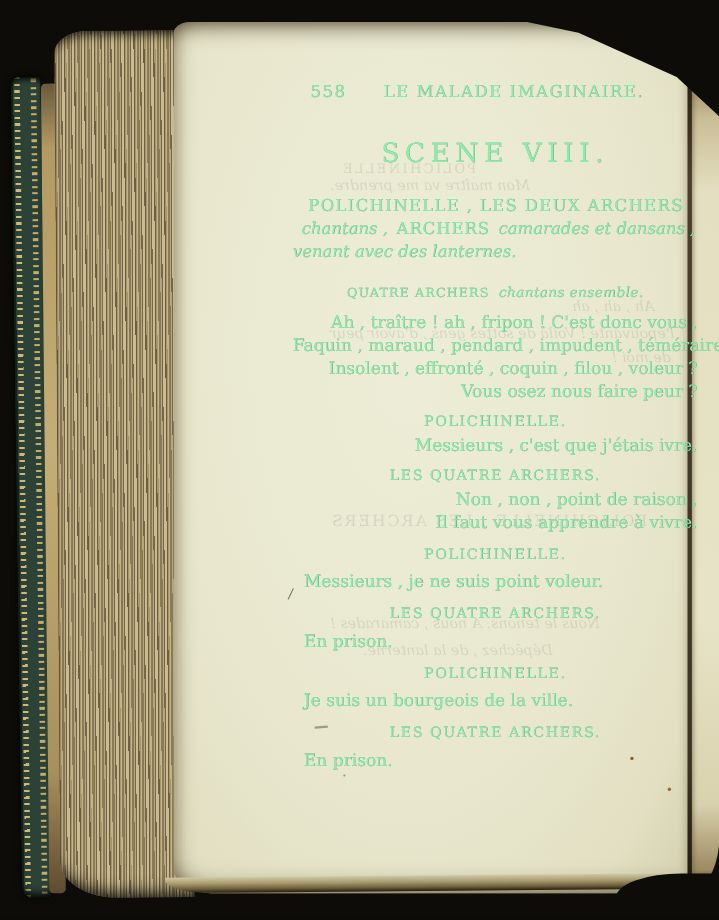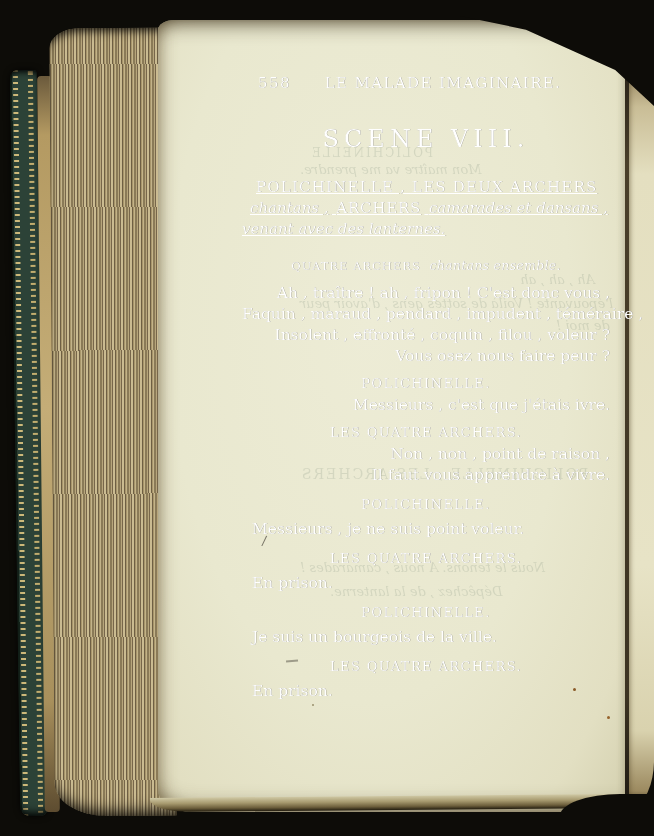--- a/index.html
+++ b/index.html
@@ -54,27 +54,27 @@
   .black-dip-bottom{position:absolute;left:560px;top:794px;width:94px;height:30px;background:#0d0c08;
     border-top-left-radius:60px 22px;}
 
   
   .ghost{position:absolute;transform:scaleX(-1);color:#5f7464;opacity:0.16;
     filter:blur(0.5px);white-space:nowrap;font-family:"DejaVu Serif",serif;}
   .ghost.caps{letter-spacing:2px;font-size:12px;}
   .ghost.body{font-style:italic;font-size:13px;}
 
   
-  .text-col{position:absolute;left:242px;top:74px;width:368px;color:#ffffff;
+  .text-col{position:absolute;left:266px;top:74px;width:368px;color:#86efac;
     text-shadow:0.25px 0 0 rgba(46,44,38,0.55);}
   .page-header{position:relative;height:20px;font-size:15px;letter-spacing:1.4px;}
   .pageno{position:absolute;left:16px;top:0;}
   .running-title{display:block;text-align:center;padding-left:34px;}
   .scene-heading{margin-top:31px;text-align:center;font-size:24px;letter-spacing:5px;}
-  .cast{margin-top:24px;font-size:15px;line-height:21px;text-decoration:underline;}
+  .cast{margin-top:24px;font-size:15px;line-height:21px;}
   .cast .l1{letter-spacing:1.2px;padding-left:14px;white-space:nowrap;}
   .cast .l2{padding-left:8px;white-space:nowrap;}
   .cast .l3{padding-left:0;}
   .it{font-style:italic;}
   .caps-inline{font-style:normal;letter-spacing:0.8px;}
   .cast .l2 span{margin-right:3px;}
   .direction{margin-top:18px;text-align:center;font-size:11.5px;letter-spacing:1px;}
   .direction .dir-it{font-size:12.5px;letter-spacing:0.3px;margin-left:4px;}
   .speech{margin-top:0;}
   .speech .speaker{margin:10px 0 4px;text-align:center;font-size:13px;letter-spacing:1.4px;}

